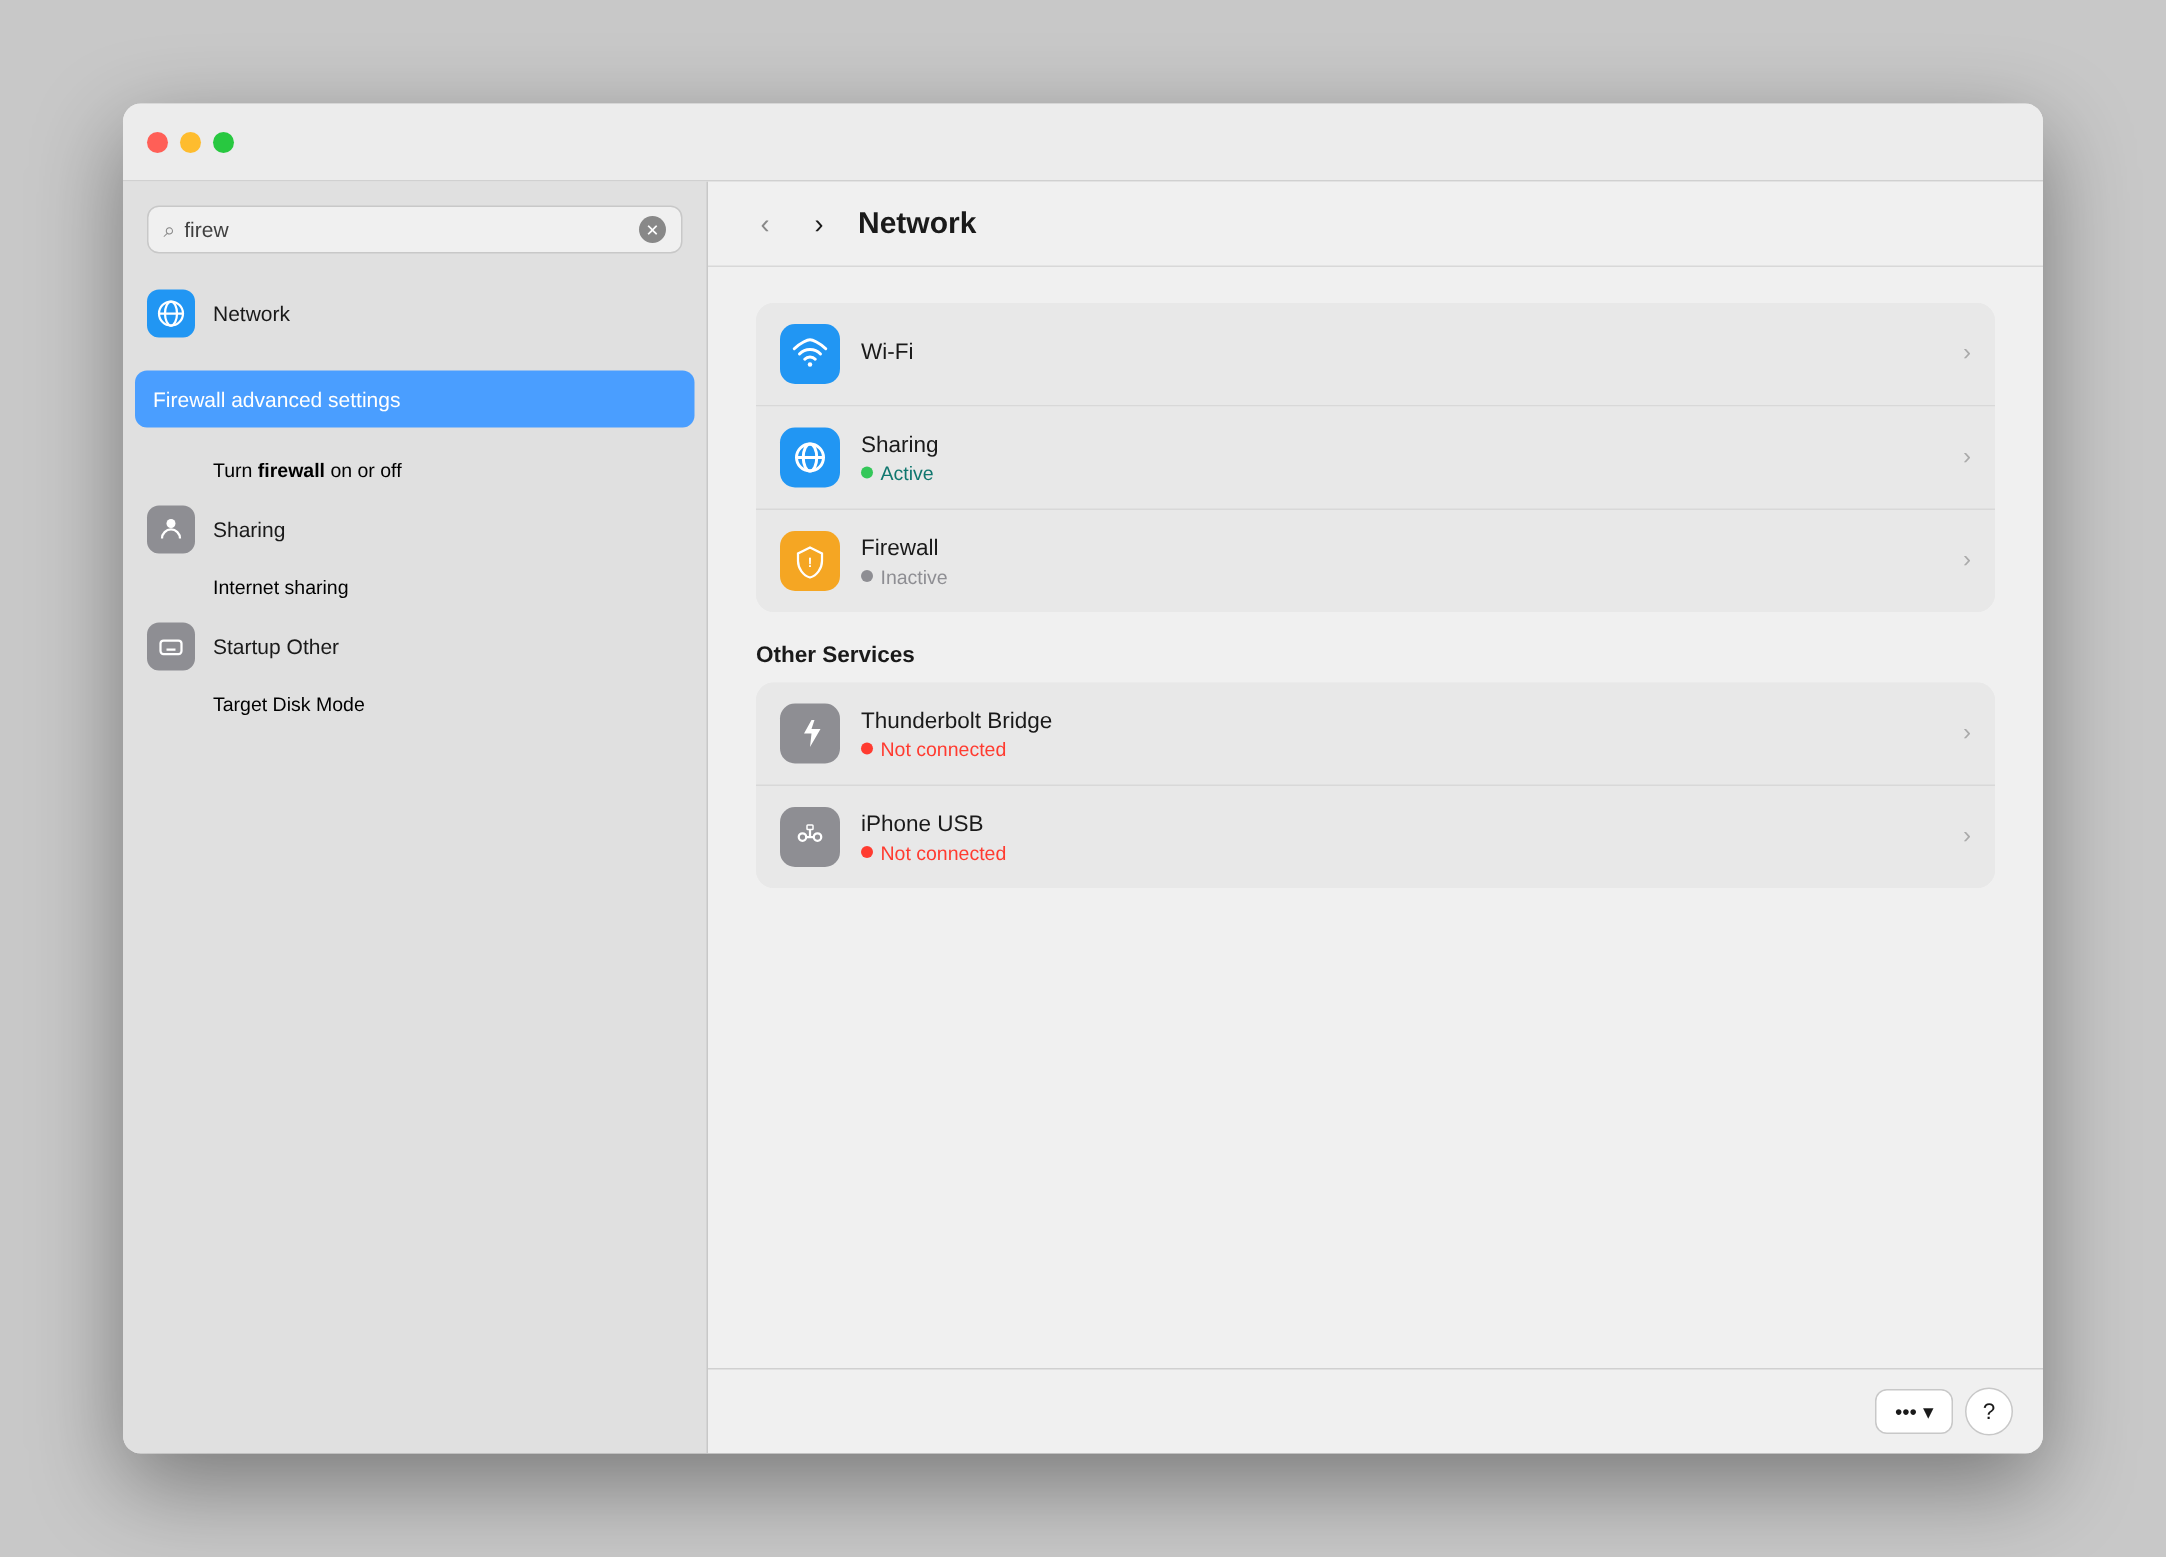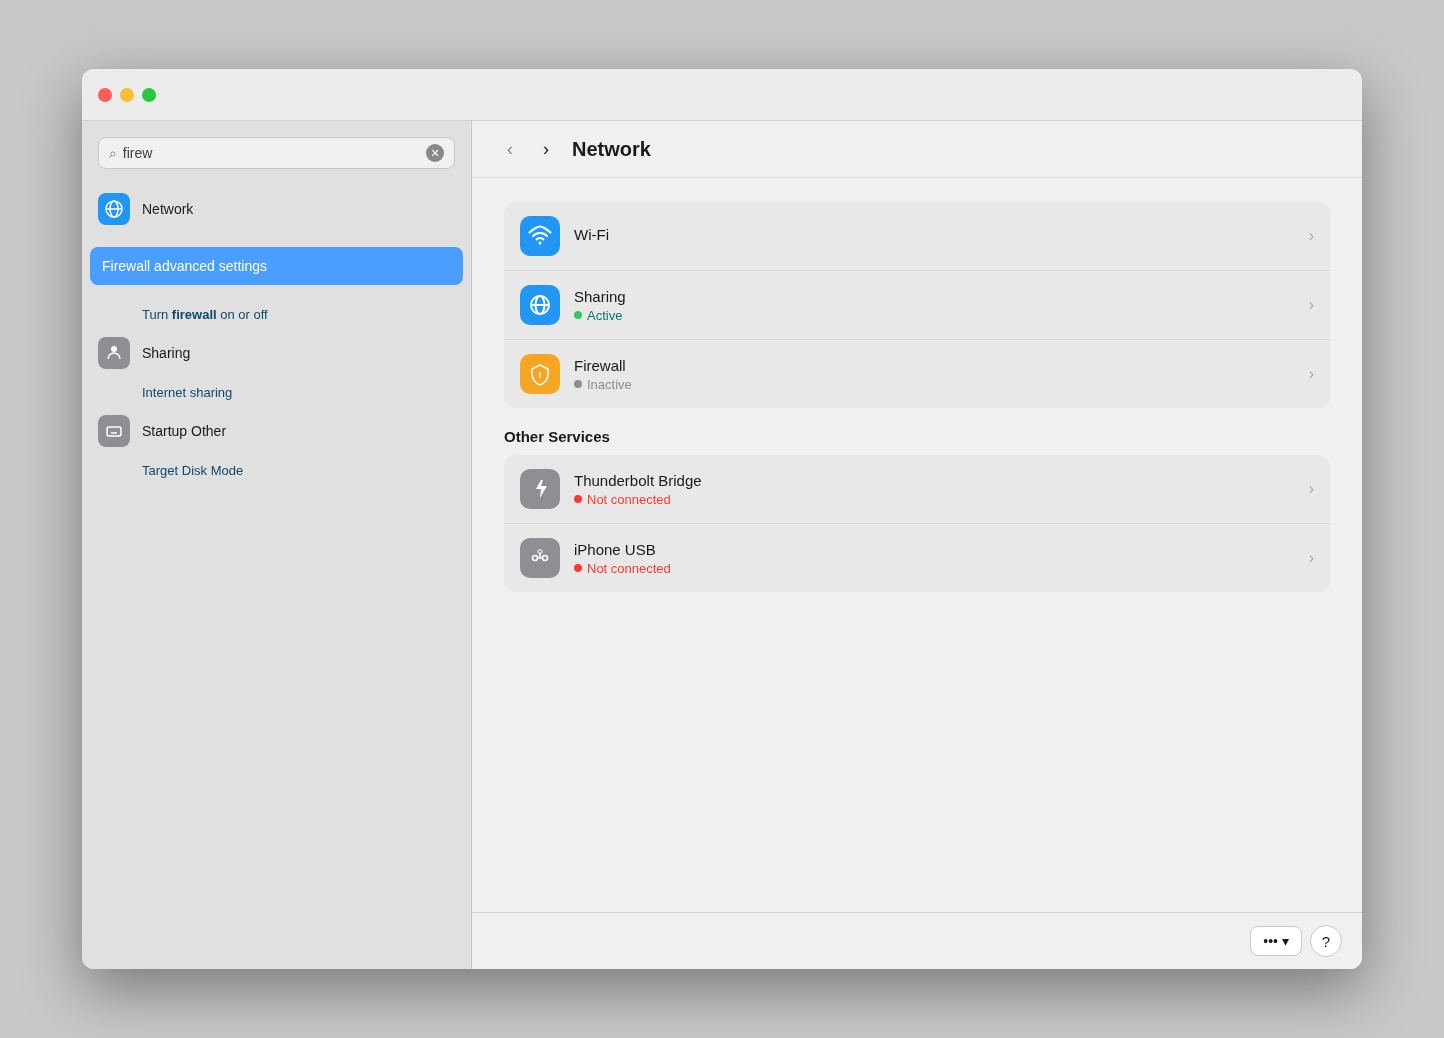--- a/index.html
+++ b/index.html
@@ -117,21 +117,21 @@
       font-size: 14px;
       color: #1a1a1a;
       font-weight: 400;
     }
     .sidebar-subitem {
       padding: 6px 16px 6px 60px;
       cursor: pointer;
     }
     .sidebar-subitem-label {
       font-size: 13px;
-      color: #0c4a6e;
+      color: #000000;
     }
     .sidebar-subitem-label strong {
       font-weight: 600;
     }
     .selected-item {
       background: #4a9eff !important;
       border-radius: 8px;
       margin: 10px 8px;
       padding: 10px 12px;
     }

